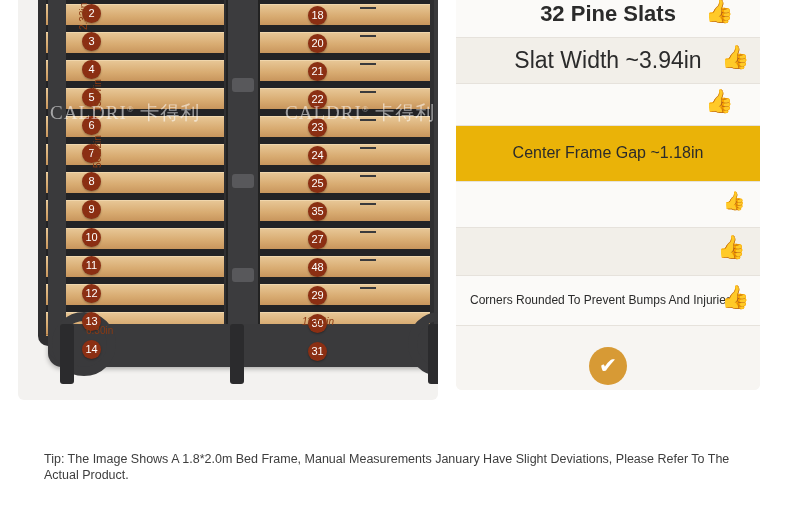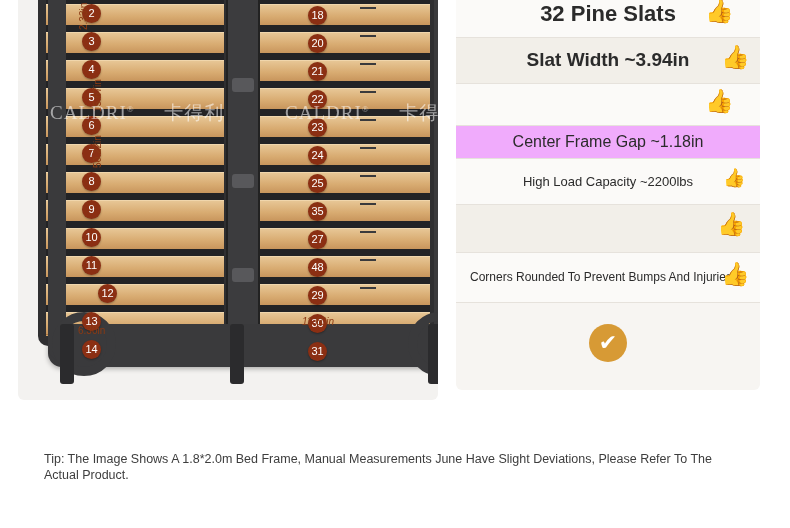--- a/index.html
+++ b/index.html
@@ -176,21 +176,21 @@
     position: absolute;
     top: 128px;
     color: rgba(255,255,255,0.55);
     font-size: 19px;
     letter-spacing: 1px;
     font-family: "Liberation Serif", serif;
     white-space: nowrap;
     pointer-events: none;
   }
   .wm .sup { font-size: 9px; vertical-align: super; }
-  .wm-cn { font-family: "DejaVu Sans", sans-serif; margin-left: 24px; }
+  .wm-cn { font-family: "DejaVu Sans", sans-serif; }
 
   
   .spec-panel {
     position: absolute;
     left: 456px;
     top: -10px;
     width: 304px;
     height: 400px;
     background: #f7f5f2;
     border-radius: 6px;
@@ -206,28 +206,28 @@
     padding: 0 14px;
   }
   .spec-row .txt {
     text-align: center;
     color: #2b2b2b;
     line-height: 1.18;
   }
   .r0 { height: 48px; background: #fbfaf8; }
   .r1 { height: 46px; background: #f2efe9; }
   .r2 { height: 42px; background: #fbfaf8; }
-  .r3 { height: 33px; background: #f0abfc; }
+  .r3 { height: 56px; background: #eab308; }
   .r4 { height: 46px; background: #fbfaf8; }
   .r5 { height: 48px; background: #f2efe9; }
   .r6 { height: 50px; background: #fbfaf8; }
   .r7 { height: 80px; background: #f7f5f2; border-bottom: none; }
 
   .t-xl { font-size: 22px; font-weight: bold; }
-  .t-lg { font-size: 19px; font-weight: bold; }
+  .t-lg { font-size: 23px; font-weight: normal; }
   .t-md { font-size: 16px; }
   .t-sm { font-size: 13px; }
   .t-xs { font-size: 12px; }
 
   .thumb {
     position: absolute;
     font-size: 23px;
     color: #e0a33d;
     line-height: 1;
     user-select: none;
@@ -354,42 +354,42 @@
       <div class="badge" style="left:52px; top:32px;">2</div>
       <div class="badge" style="left:52px; top:60px;">3</div>
       <div class="badge" style="left:52px; top:88px;">4</div>
       <div class="badge" style="left:52px; top:116px;">5</div>
       <div class="badge" style="left:52px; top:144px;">6</div>
       <div class="badge" style="left:52px; top:172px;">7</div>
       <div class="badge" style="left:52px; top:200px;">8</div>
       <div class="badge" style="left:52px; top:228px;">9</div>
       <div class="badge" style="left:52px; top:256px;">10</div>
       <div class="badge" style="left:52px; top:284px;">11</div>
-      <div class="badge" style="left:68px; top:312px;">12</div>
+      <div class="badge" style="left:52px; top:312px;">12</div>
       <div class="badge" style="left:52px; top:340px;">13</div>
       <div class="badge" style="left:52px; top:368px;">14</div>
 
       <div class="badge" style="left:278px; top:34px;">18</div>
       <div class="badge" style="left:278px; top:62px;">20</div>
       <div class="badge" style="left:278px; top:90px;">21</div>
       <div class="badge" style="left:278px; top:118px;">22</div>
       <div class="badge" style="left:278px; top:146px;">23</div>
       <div class="badge" style="left:278px; top:174px;">24</div>
       <div class="badge" style="left:278px; top:202px;">25</div>
       <div class="badge" style="left:278px; top:230px;">35</div>
       <div class="badge" style="left:278px; top:258px;">27</div>
       <div class="badge" style="left:278px; top:286px;">48</div>
       <div class="badge" style="left:278px; top:314px;">29</div>
       <div class="badge" style="left:278px; top:342px;">30</div>
       <div class="badge" style="left:278px; top:370px;">31</div>
 
       <div class="vlabel" style="left:48px; top:58px;">2.33in</div>
       <div class="vlabel" style="left:62px; top:140px;">15.67in</div>
       <div class="vlabel" style="left:62px; top:196px;">50.22in</div>
-      <div class="hlabel" style="left:48px; top:353px;">6.30in</div>
+      <div class="hlabel" style="left:56px; top:353px;">6.30in</div>
 
       <div class="hlabel" style="left:272px; top:344px;font-style:italic;">11.60in</div>
 
       <div class="wm" style="left:20px;">
         <span>CALDRI</span><span class="sup">®</span>
         <span class="wm-cn">卡得利</span>
       </div>
       <div class="wm" style="left:255px;">
         <span>CALDRI</span><span class="sup">®</span>
         <span class="wm-cn">卡得利</span>
@@ -416,33 +416,32 @@
 
     <div class="spec-row r2">
       <span class="thumb" style="right:26px; top:6px;">👍</span>
     </div>
 
     <div class="spec-row r3">
       <div class="txt t-md">Center Frame Gap ~1.18in</div>
     </div>
 
     <div class="spec-row r4">
-      <div class="txt t-sm">High Load Capacity ~2200lbs</div>
       <span class="thumb" style="right:14px; top:10px; font-size:18px;">👍</span>
     </div>
 
     <div class="spec-row r5">
       <span class="thumb" style="right:14px; top:8px;">👍</span>
     </div>
 
     <div class="spec-row r6">
       <div class="txt t-xs" style="text-align:left; width:100%;">Corners Rounded To Prevent Bumps And Injuries</div>
       <span class="thumb" style="right:10px; top:10px;">👍</span>
     </div>
 
     <div class="spec-row r7">
       <div class="check-circle">✔</div>
     </div>
   </div>
 
-  <div class="tip">Tip: The Image Shows A 1.8*2.0m Bed Frame, Manual Measurements June Have Slight Deviations, Please Refer To The Actual Product.</div>
+  <div class="tip">Tip: The Image Shows A 1.8*2.0m Bed Frame, Manual Measurements January Have Slight Deviations, Please Refer To The Actual Product.</div>
 
 </div>
 
 </body></html>

